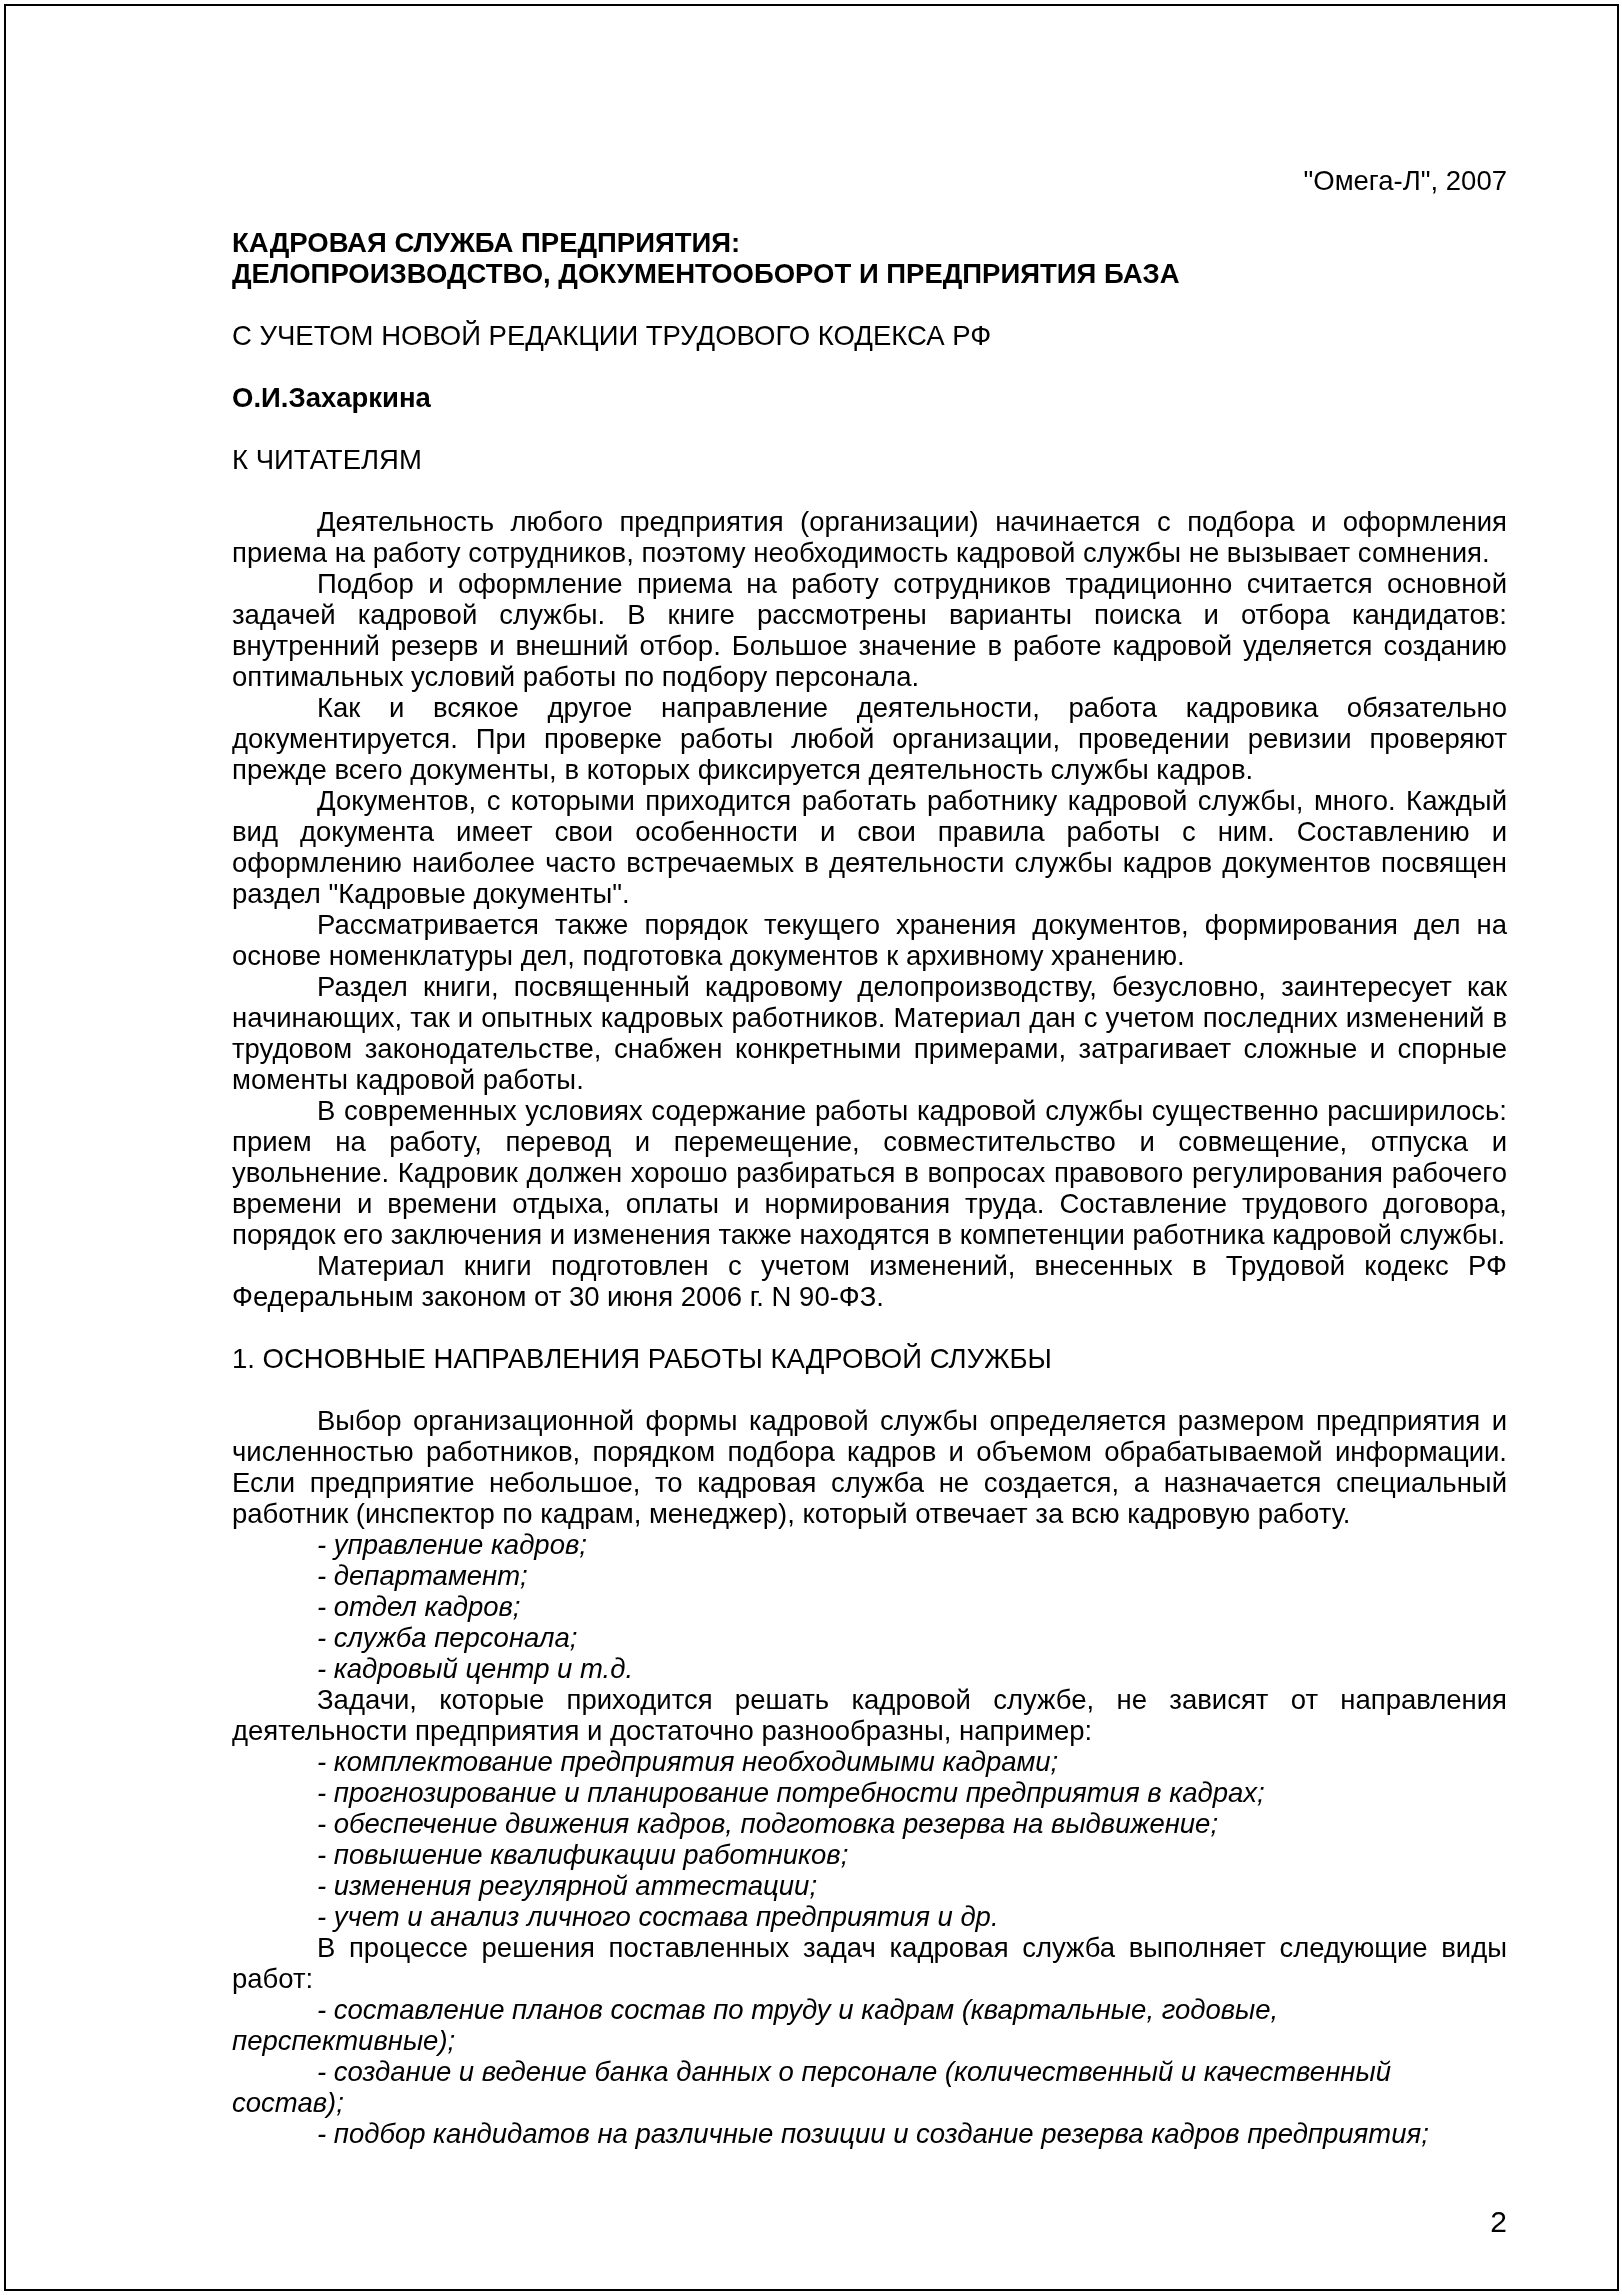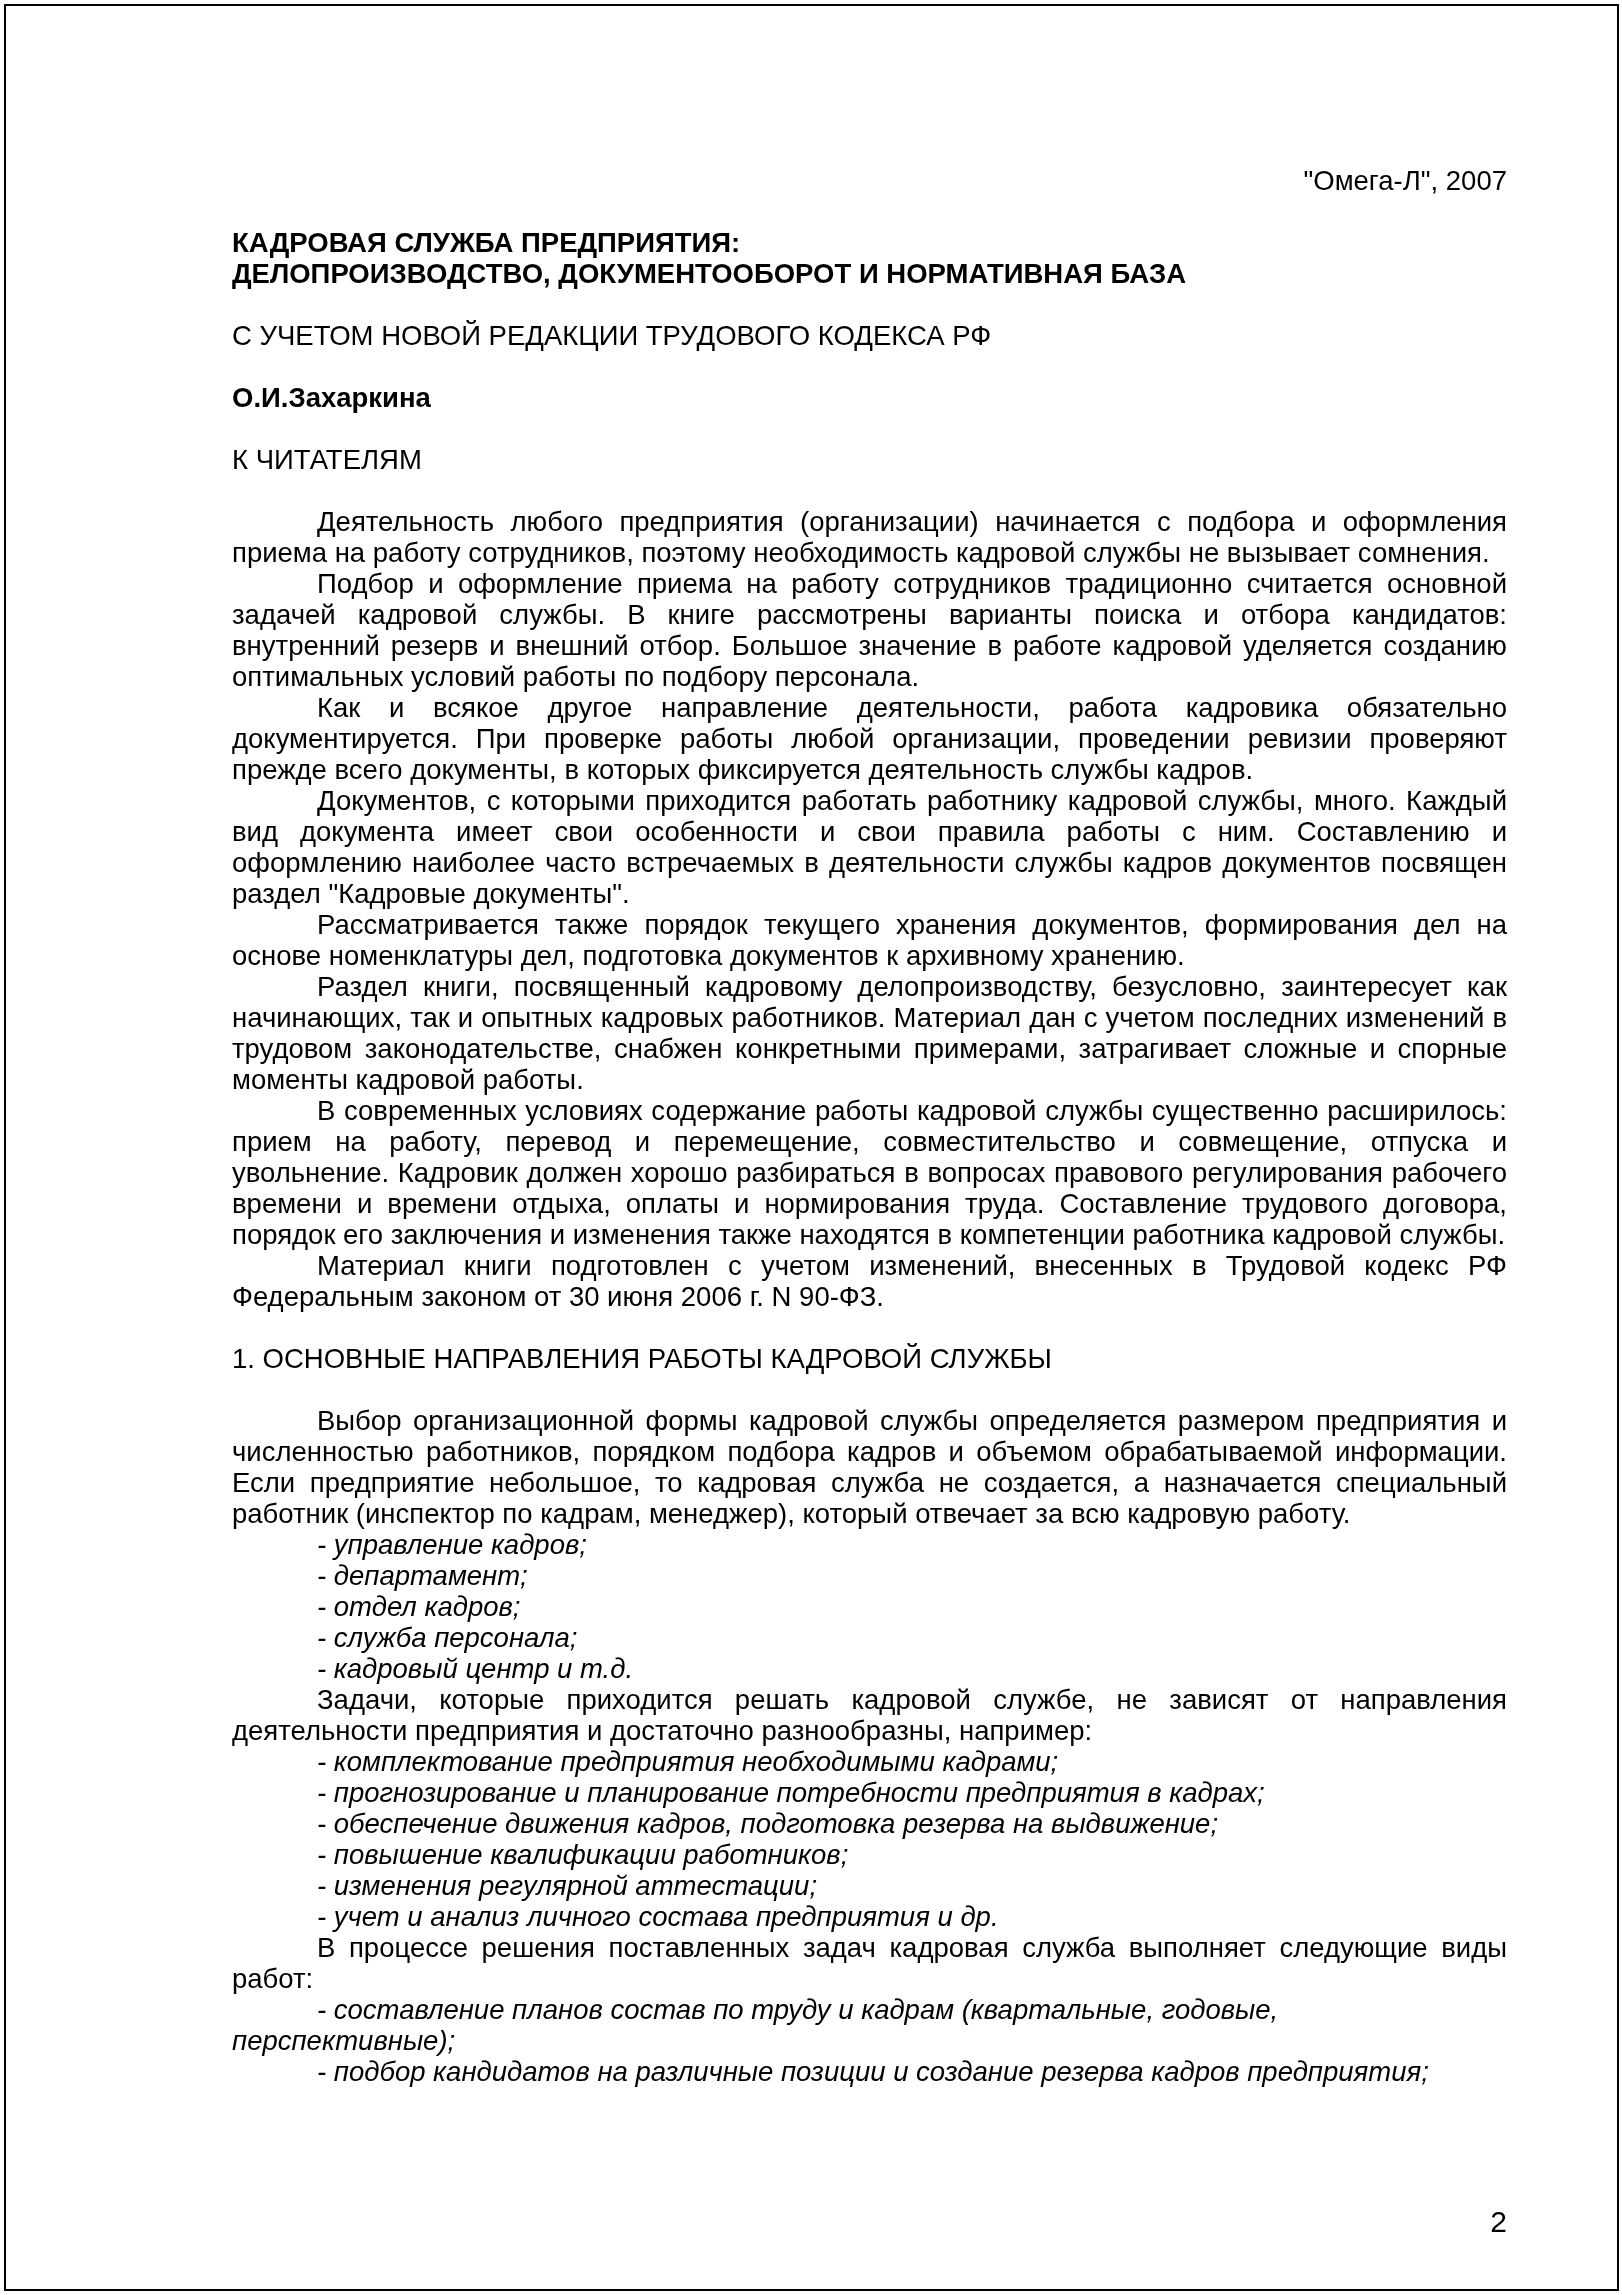--- a/index.html
+++ b/index.html
@@ -48,21 +48,21 @@
 <body>
 
 <div class="page">
   <div class="frame"></div>
 
   <div class="content">
 
     <p class="right gap-b">"Омега-Л", 2007</p>
 
     <p class="center bold">КАДРОВАЯ СЛУЖБА ПРЕДПРИЯТИЯ:</p>
-    <p class="center bold gap-b">ДЕЛОПРОИЗВОДСТВО, ДОКУМЕНТООБОРОТ И НОРМАТИВНАЯ БАЗА</p>
+    <p class="center bold gap-b">ДЕЛОПРОИЗВОДСТВО, ДОКУМЕНТООБОРОТ И ПРЕДПРИЯТИЯ БАЗА</p>
 
     <p class="center gap-b">С УЧЕТОМ НОВОЙ РЕДАКЦИИ ТРУДОВОГО КОДЕКСА РФ</p>
 
     <p class="center bold gap-b">О.И.Захаркина</p>
 
     <p class="center gap-b">К ЧИТАТЕЛЯМ</p>
 
     <p class="para">Деятельность любого предприятия (организации) начинается с подбора и оформления приема на работу сотрудников, поэтому необходимость кадровой службы не вызывает сомнения.</p>
     <p class="para">Подбор и оформление приема на работу сотрудников традиционно считается основной задачей кадровой службы. В книге рассмотрены варианты поиска и отбора кандидатов: внутренний резерв и внешний отбор. Большое значение в работе кадровой уделяется созданию оптимальных условий работы по подбору персонала.</p>
     <p class="para">Как и всякое другое направление деятельности, работа кадровика обязательно документируется. При проверке работы любой организации, проведении ревизии проверяют прежде всего документы, в которых фиксируется деятельность службы кадров.</p>
@@ -85,19 +85,20 @@
     <p class="para">Задачи, которые приходится решать кадровой службе, не зависят от направления деятельности предприятия и достаточно разнообразны, например:</p>
     <p class="li">- комплектование предприятия необходимыми кадрами;</p>
     <p class="li">- прогнозирование и планирование потребности предприятия в кадрах;</p>
     <p class="li">- обеспечение движения кадров, подготовка резерва на выдвижение;</p>
     <p class="li">- повышение квалификации работников;</p>
     <p class="li">- изменения регулярной аттестации;</p>
     <p class="li">- учет и анализ личного состава предприятия и др.</p>
 
     <p class="para">В процессе решения поставленных задач кадровая служба выполняет следующие виды работ:</p>
     <p class="li">- составление планов состав по труду и кадрам (квартальные, годовые, перспективные);</p>
+    <p class="li">- создание и ведение банка данных о персонале (количественный и качественный состав);</p>
     <p class="li">- подбор кандидатов на различные позиции и создание резерва кадров предприятия;</p>
 
   </div>
 
   <div class="page-number">2</div>
 </div>
 
 
 </body></html>

